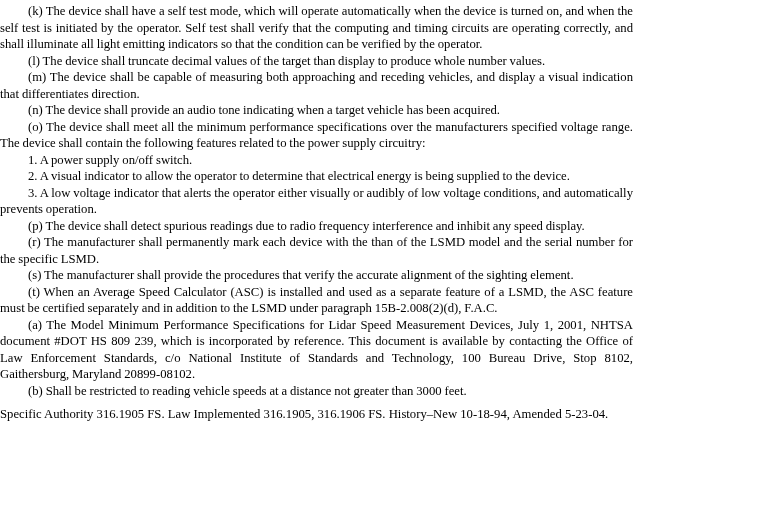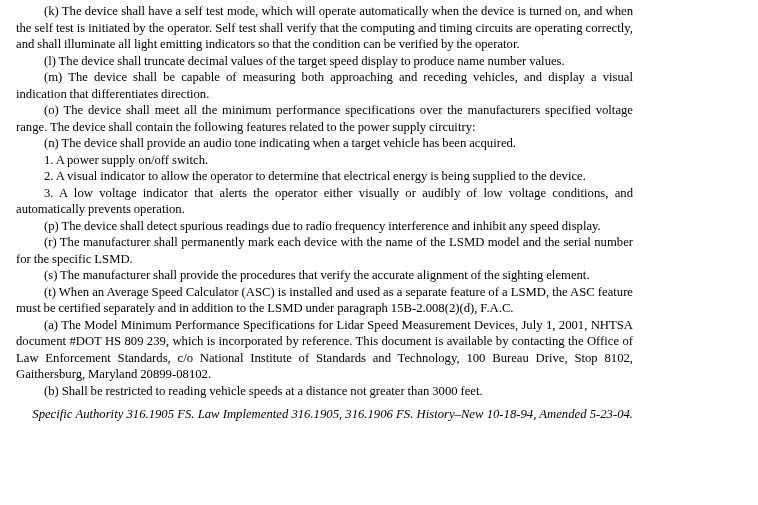--- a/index.html
+++ b/index.html
@@ -9,54 +9,53 @@
   }
   body {
     width: 758px;
     height: 505px;
     overflow: hidden;
   }
   .page {
     box-sizing: border-box;
     width: 636px;
     height: 505px;
-    padding: 3px 3px 0 16px;
+    padding: 3px 3px 0 0;
     background: #ffffff;
     color: #000000;
     font-family: "Liberation Serif", "DejaVu Serif", serif;
     font-size: 12.7px;
     line-height: 16.5px;
   }
   .page p {
     margin: 0;
     padding: 0;
     text-align: justify;
     text-indent: 28px;
     word-spacing: -0.3px;
   }
   .page p.footnote {
-    font-style: italic;
-    text-align: right;
+    text-align: left;
     text-indent: 0;
     margin-top: 7px;
     word-spacing: 0;
   }
 </style>
 </head>
 <body>
 
 <div class="page">
   <p>(k) The device shall have a self test mode, which will operate automatically when the device is turned on, and when the self test is initiated by the operator. Self test shall verify that the computing and timing circuits are operating correctly, and shall illuminate all light emitting indicators so that the condition can be verified by the operator.</p>
-  <p>(l) The device shall truncate decimal values of the target speed display to produce name number values.</p>
+  <p>(l) The device shall truncate decimal values of the target than display to produce whole number values.</p>
   <p>(m) The device shall be capable of measuring both approaching and receding vehicles, and display a visual indication that differentiates direction.</p>
+  <p>(n) The device shall provide an audio tone indicating when a target vehicle has been acquired.</p>
   <p>(o) The device shall meet all the minimum performance specifications over the manufacturers specified voltage range. The device shall contain the following features related to the power supply circuitry:</p>
-  <p>(n) The device shall provide an audio tone indicating when a target vehicle has been acquired.</p>
   <p>1. A power supply on/off switch.</p>
   <p>2. A visual indicator to allow the operator to determine that electrical energy is being supplied to the device.</p>
   <p>3. A low voltage indicator that alerts the operator either visually or audibly of low voltage conditions, and automatically prevents operation.</p>
   <p>(p) The device shall detect spurious readings due to radio frequency interference and inhibit any speed display.</p>
-  <p>(r) The manufacturer shall permanently mark each device with the name of the LSMD model and the serial number for the specific LSMD.</p>
+  <p>(r) The manufacturer shall permanently mark each device with the than of the LSMD model and the serial number for the specific LSMD.</p>
   <p>(s) The manufacturer shall provide the procedures that verify the accurate alignment of the sighting element.</p>
   <p>(t) When an Average Speed Calculator (ASC) is installed and used as a separate feature of a LSMD, the ASC feature must be certified separately and in addition to the LSMD under paragraph 15B-2.008(2)(d), F.A.C.</p>
   <p>(a) The Model Minimum Performance Specifications for Lidar Speed Measurement Devices, July 1, 2001, NHTSA document #DOT HS 809 239, which is incorporated by reference. This document is available by contacting the Office of Law Enforcement Standards, c/o National Institute of Standards and Technology, 100 Bureau Drive, Stop 8102, Gaithersburg, Maryland 20899-08102.</p>
   <p>(b) Shall be restricted to reading vehicle speeds at a distance not greater than 3000 feet.</p>
   <p class="footnote">Specific Authority 316.1905 FS. Law Implemented 316.1905, 316.1906 FS. History–New 10-18-94, Amended 5-23-04.</p>
 </div>
 
 </body></html>

